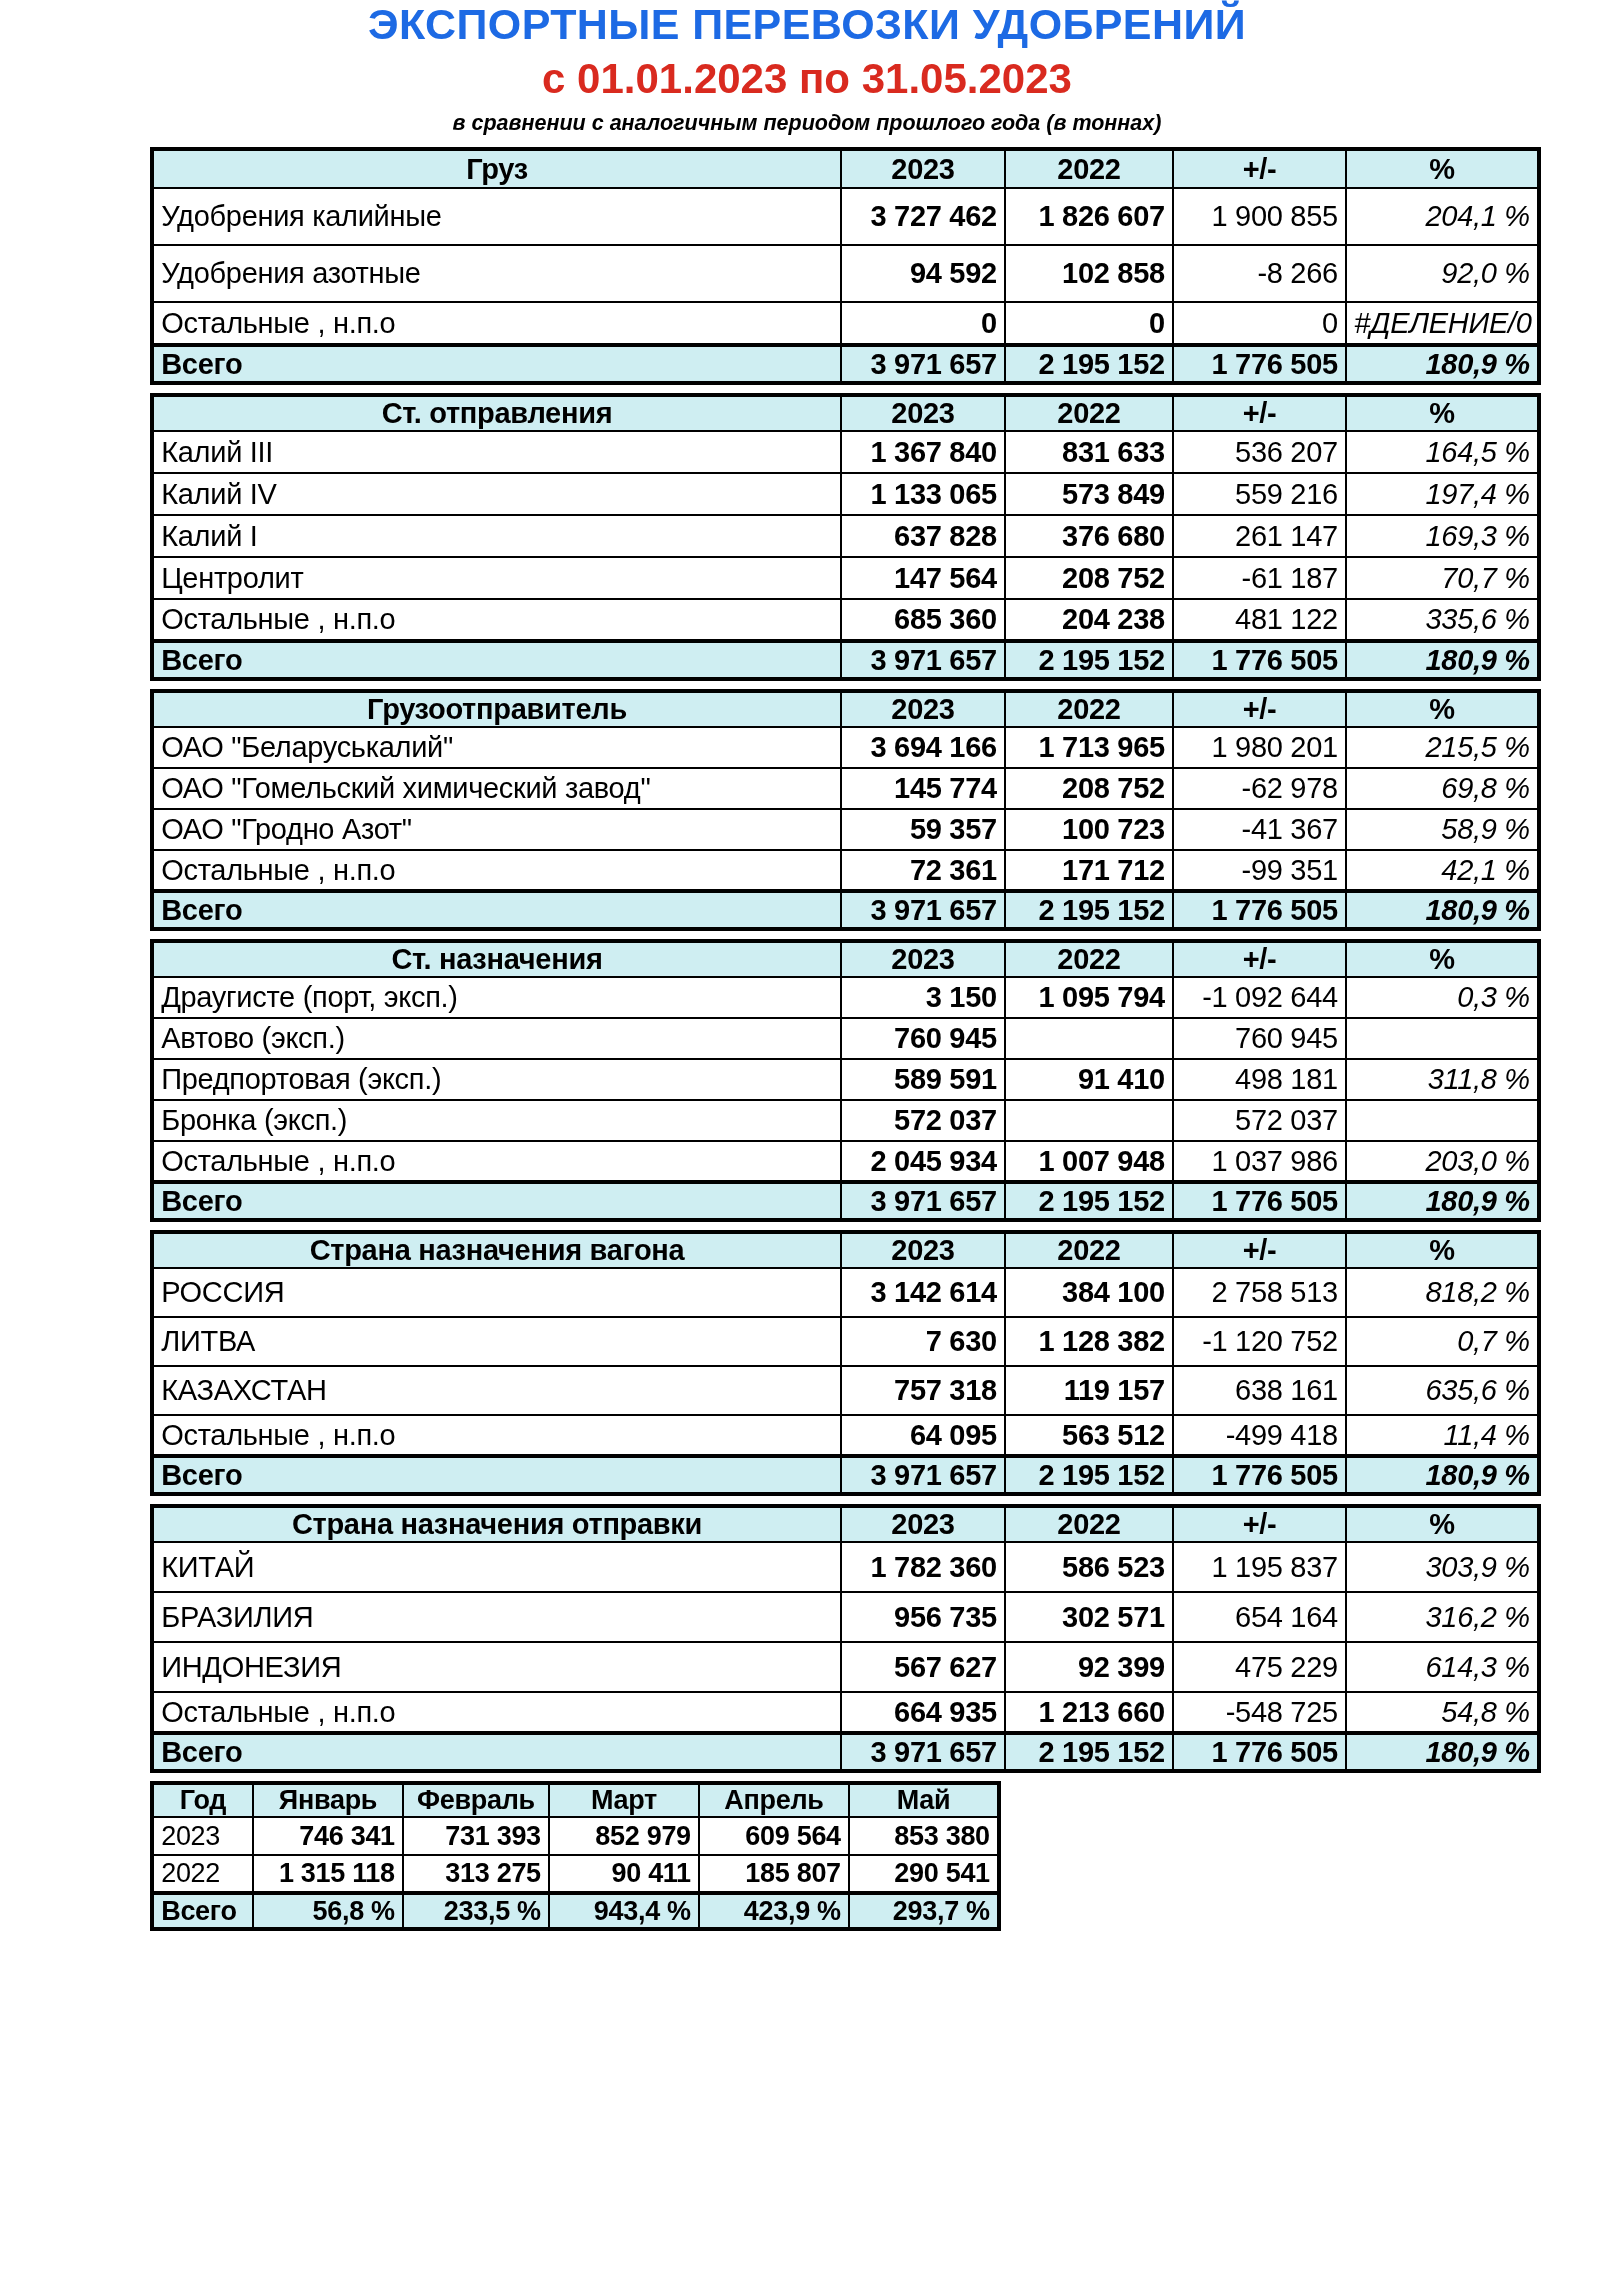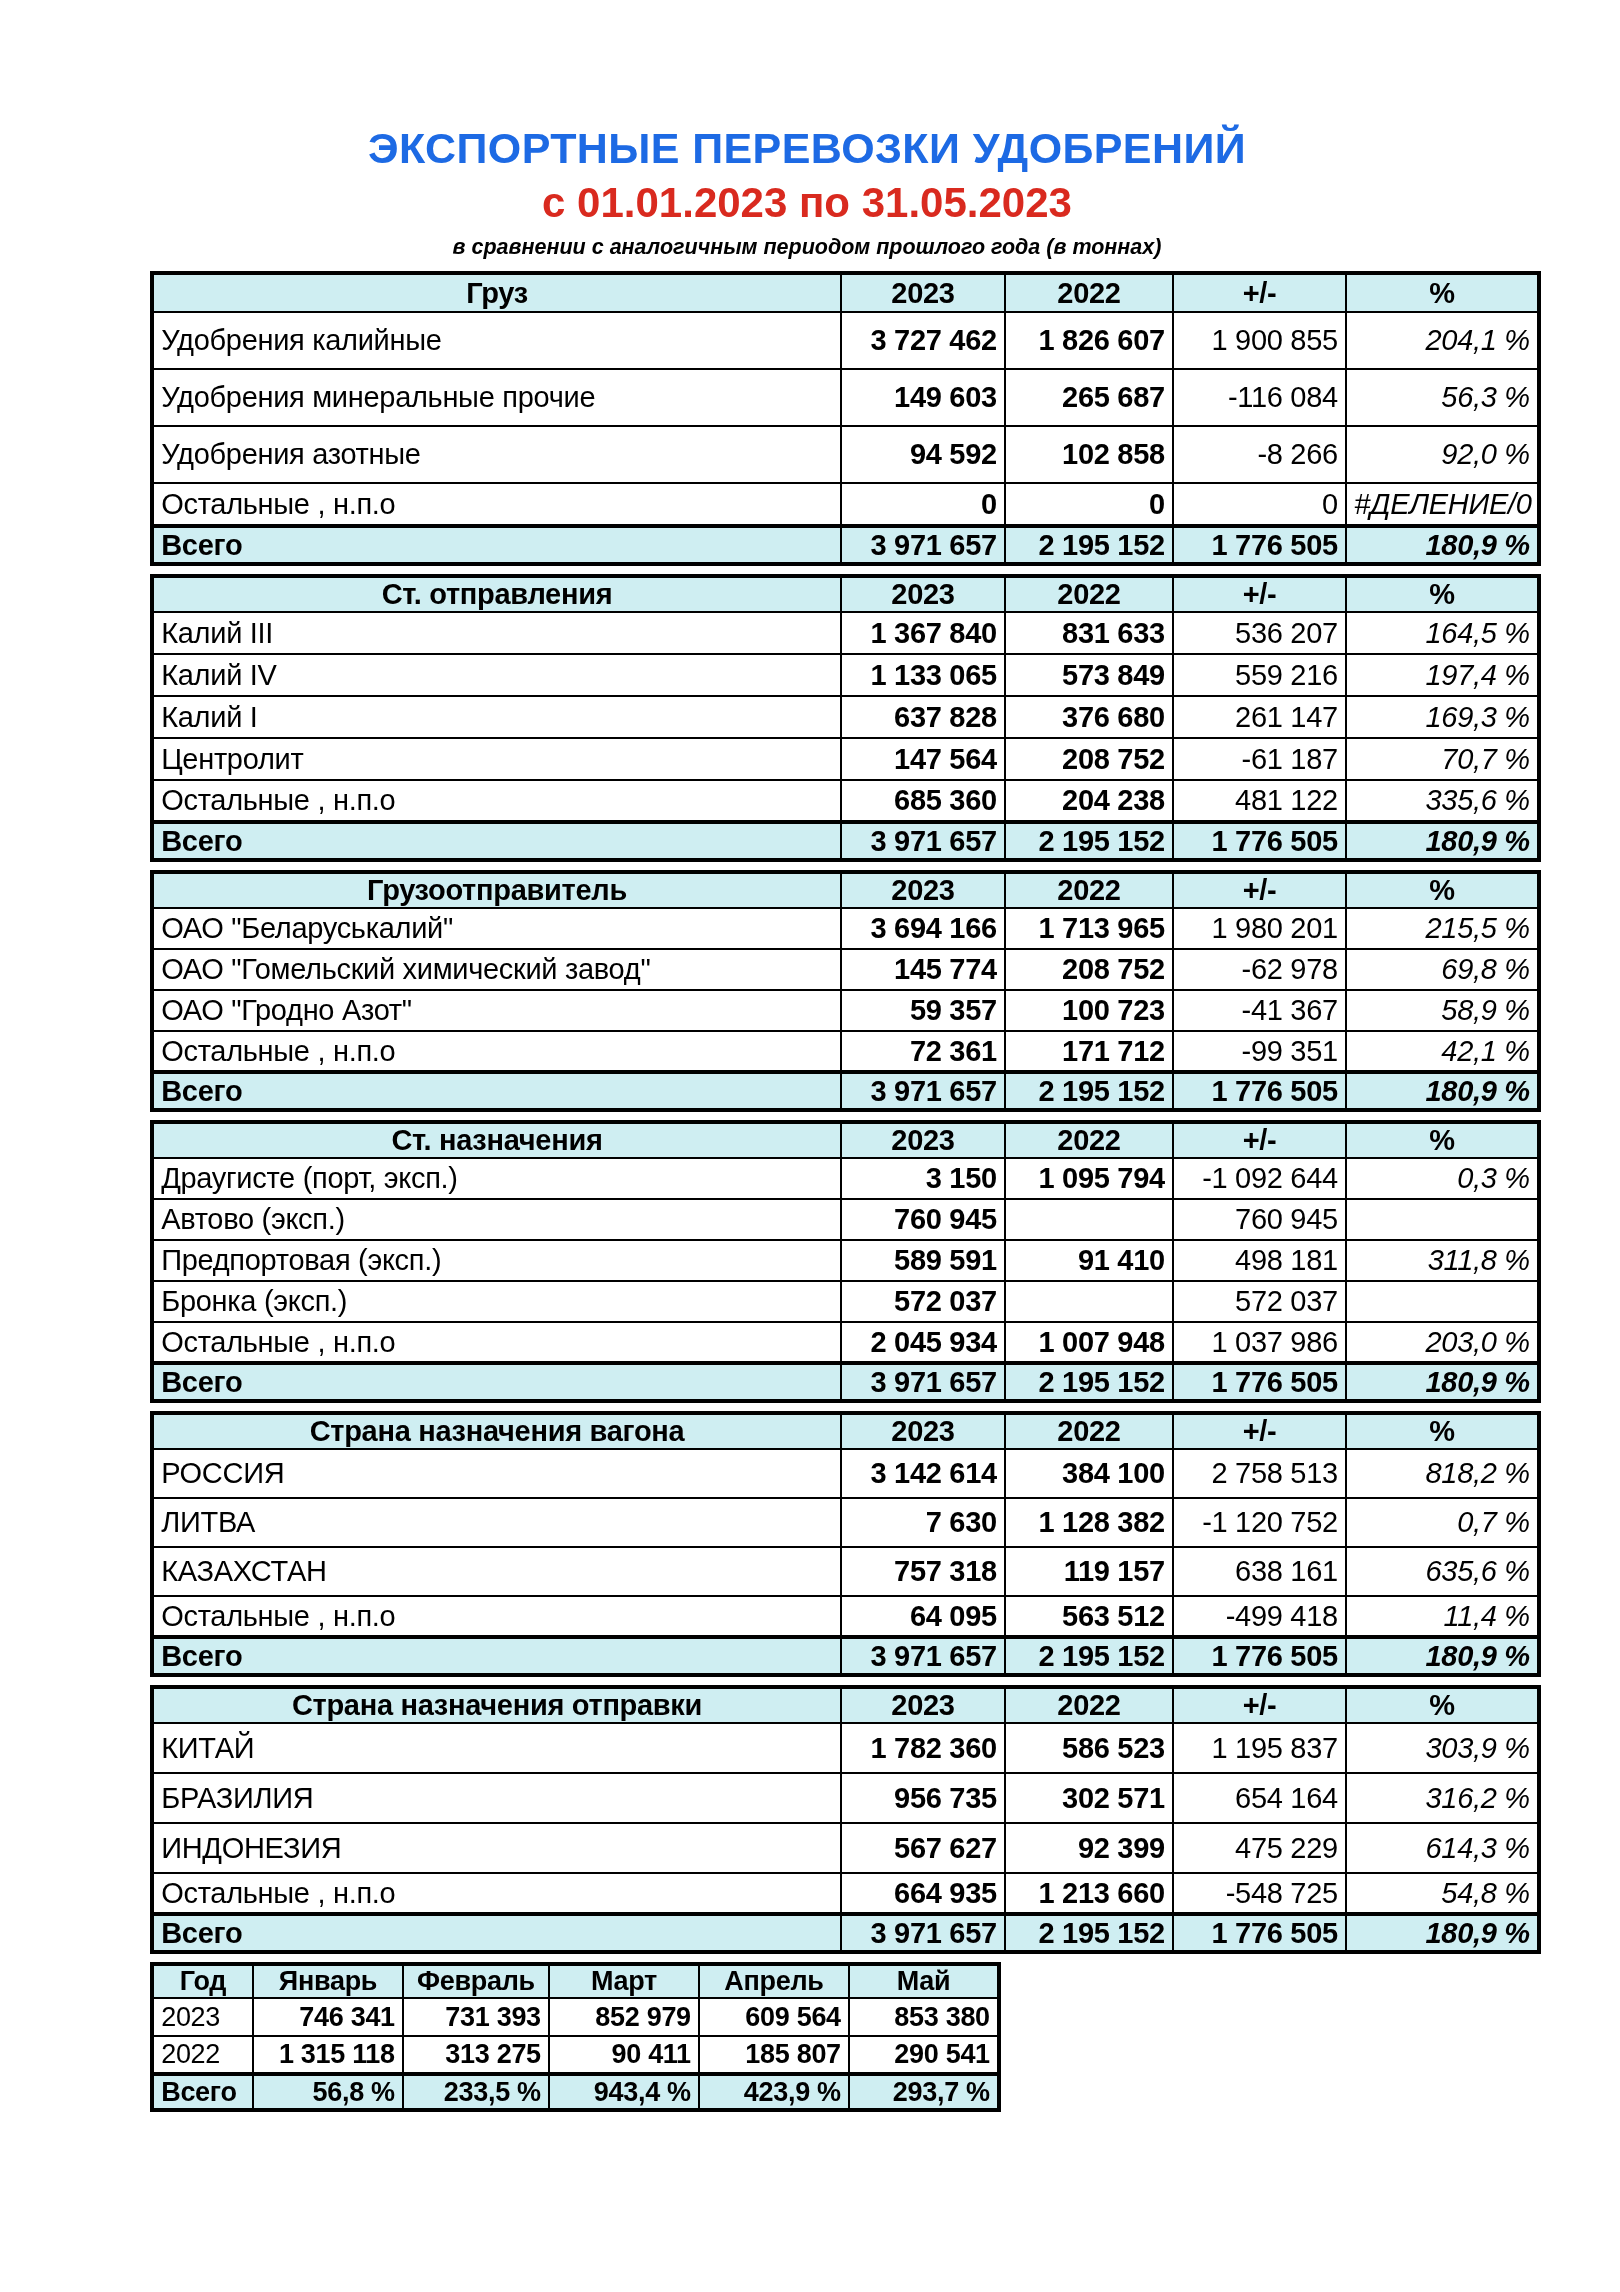--- a/index.html
+++ b/index.html
@@ -3,21 +3,21 @@
 <meta charset="utf-8">
 <style>
   * { box-sizing: border-box; }
   html, body { margin: 0; padding: 0; }
   body {
     width: 1620px; height: 2293px;
     background: #ffffff;
     color: #000;
     font-family: "Liberation Sans", sans-serif;
   }
-  .sheet { margin-left: 150px; width: 1314px; padding-top: 124px; }
+  .sheet { margin-left: 150px; width: 1314px; }
 
   .title {
     font-size: 43px; line-height: 1.12; font-weight: 700;
     color: var(--blue, #1d6ae4); text-align: center; margin: 0 0 7.2px 0;
     letter-spacing: 0.4px;
   }
   .subtitle {
     font-size: 42px; line-height: 1.12; font-weight: 700;
     color: var(--red, #d92a1f); text-align: center; margin: 0 0 9px 0;
   }
@@ -93,27 +93,20 @@
           </tr>
         </thead>
         <tbody>
           <tr class="data row-0">
             <td class="lbl">Удобрения калийные</td>
             <td class="num">3 727 462</td>
             <td class="num">1 826 607</td>
             <td class="diff">1 900 855</td>
             <td class="pct">204,1 %</td>
           </tr>
-          <tr class="data row-1">
-            <td class="lbl">Удобрения минеральные прочие</td>
-            <td class="num">149 603</td>
-            <td class="num">265 687</td>
-            <td class="diff">-116 084</td>
-            <td class="pct">56,3 %</td>
-          </tr>
           <tr class="data row-2">
             <td class="lbl">Удобрения азотные</td>
             <td class="num">94 592</td>
             <td class="num">102 858</td>
             <td class="diff">-8 266</td>
             <td class="pct">92,0 %</td>
           </tr>
           <tr class="data row-3">
             <td class="lbl">Остальные , н.п.о</td>
             <td class="num">0</td>

